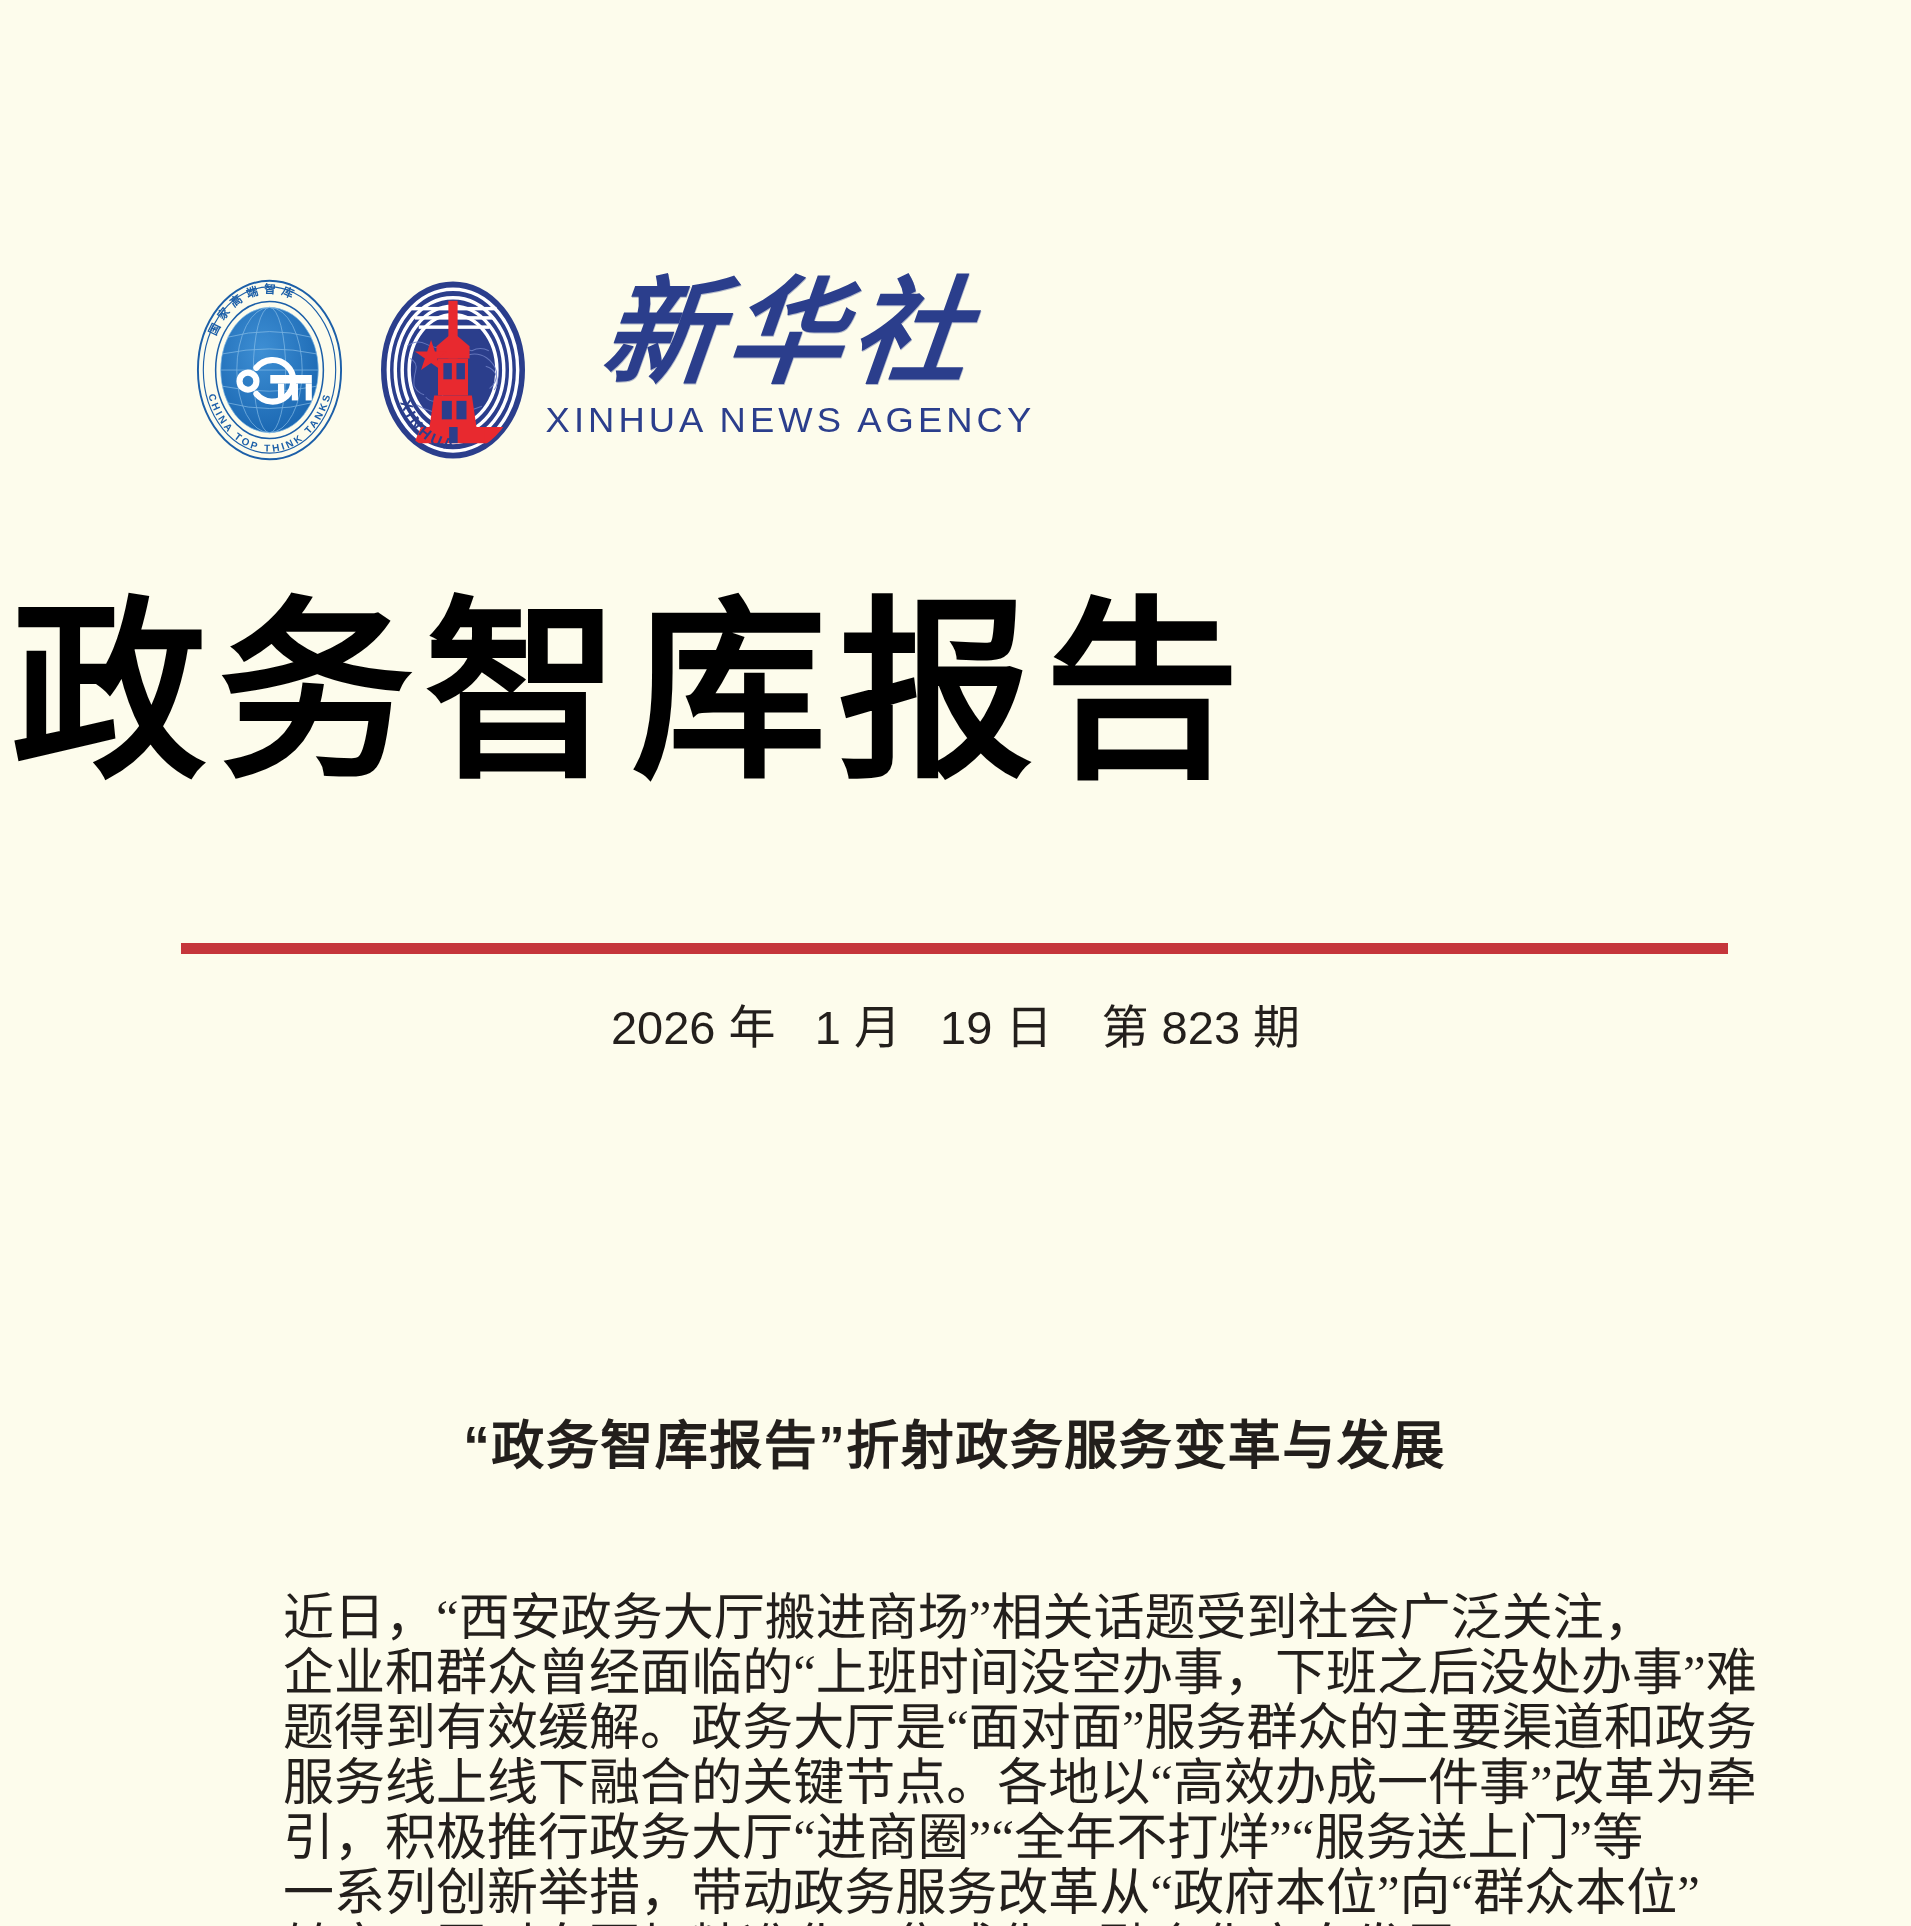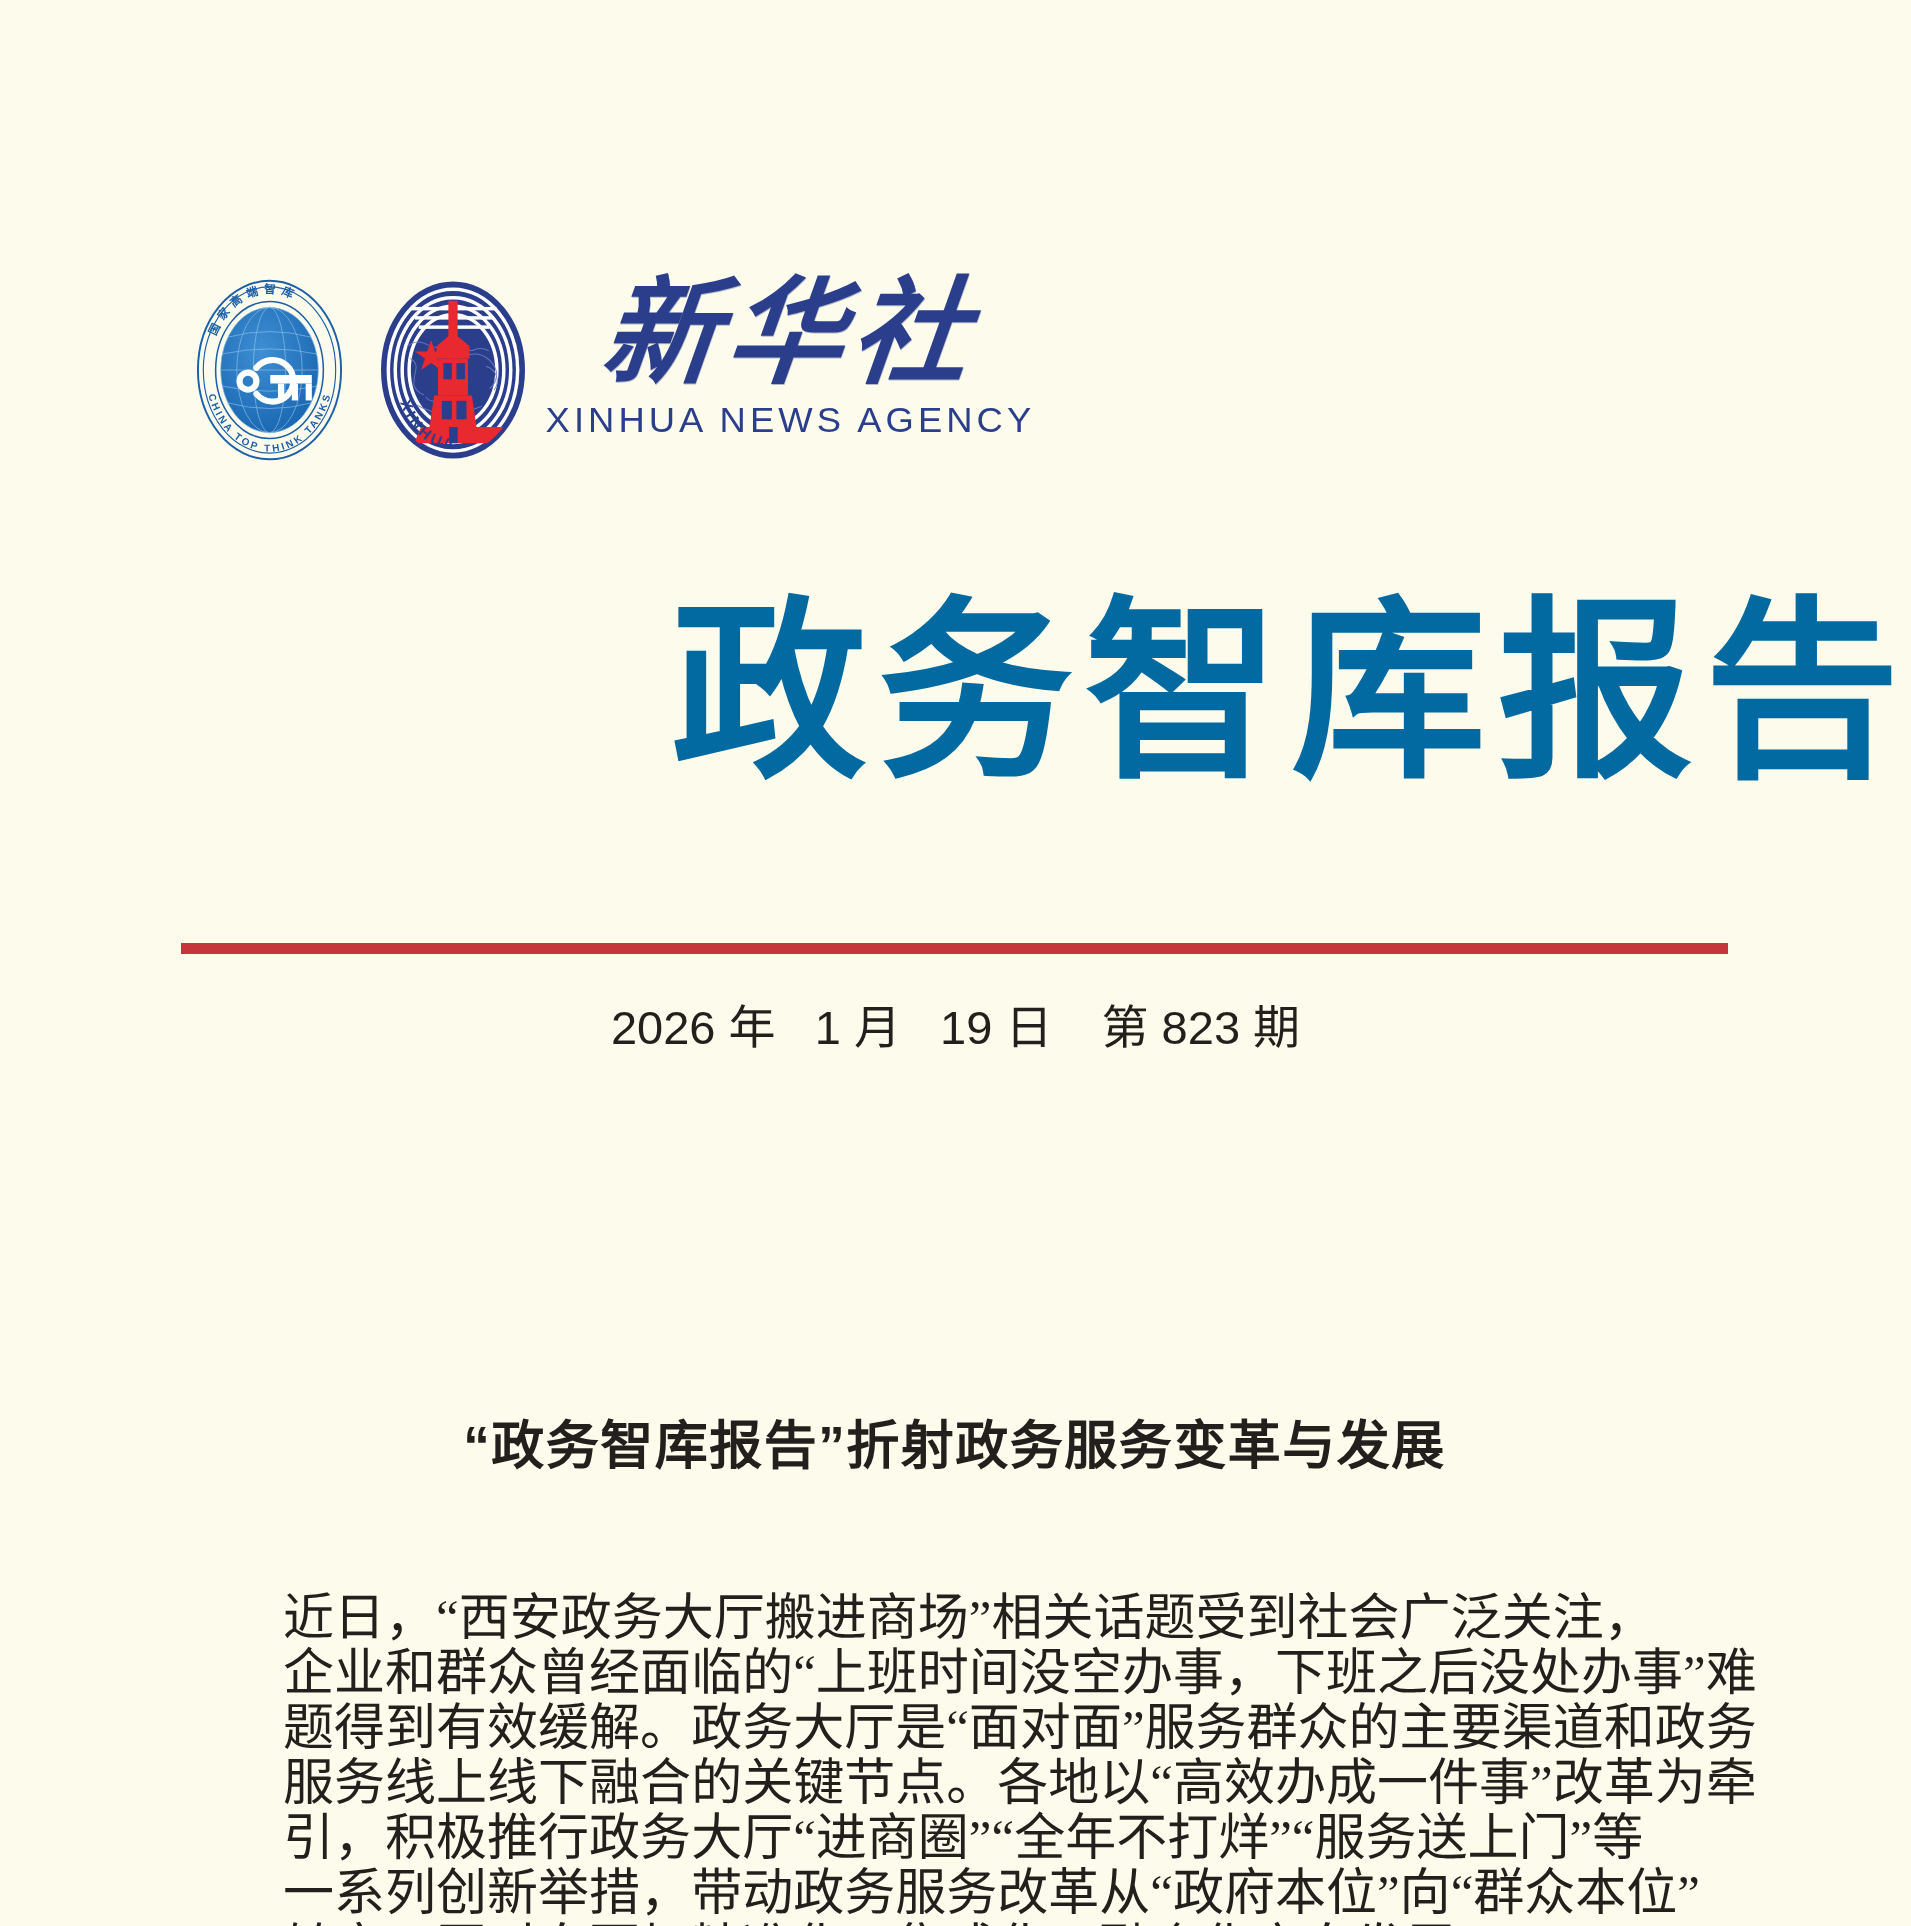--- a/index.html
+++ b/index.html
@@ -51,26 +51,26 @@
     font-size:35px;line-height:1;
     color:#2B3E8C;font-weight:500;
     letter-spacing:3.9px;
     white-space:nowrap;
     transform:scaleX(1.04);
   }
 
   
   .main-title{
     position:absolute;left:0;right:0;top:595px;
-    text-align:right;
+    text-align:left;
     font-family:"Liberation Sans","DejaVu Sans",sans-serif;
     font-weight:700;
     font-size:195px;
     line-height:1;
-    color:#0369a1;
+    color:#000000;
     letter-spacing:11.6px;
     text-indent:11.6px;
     white-space:nowrap;
   }
 
   
   .divider{
     position:absolute;left:181px;top:943px;
     width:1547px;height:10.8px;
     background:#C5363B;

